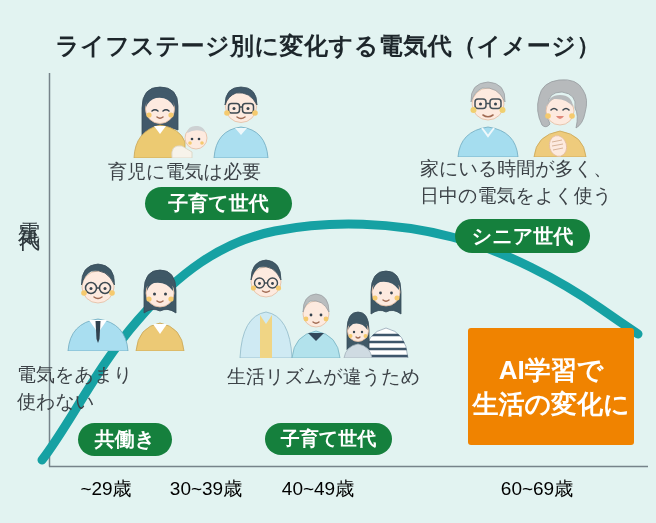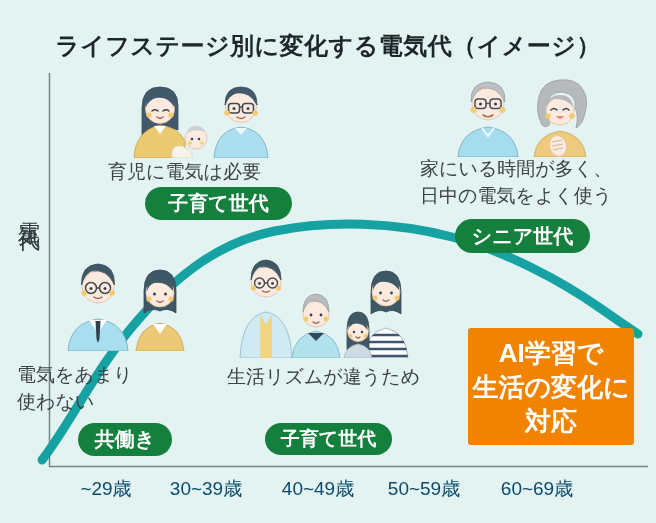--- a/index.html
+++ b/index.html
@@ -26,21 +26,21 @@
     background:#f08300;border-radius:3px;color:#fff;font-weight:700;
     font-size:26px;line-height:34px;text-align:center;
     display:flex;flex-direction:column;align-items:center;justify-content:center;margin-left:26px;
   }
   .y-label{
     position:absolute;z-index:3;left:14px;top:205px;writing-mode:vertical-rl;
     font-size:22px;color:#2e383d;letter-spacing:4px;
   }
   .x-label{
     position:absolute;z-index:3;top:476px;transform:translateX(-50%);
-    font-size:19px;color:#0c4a6e;white-space:nowrap;
+    font-size:19px;color:#000000;white-space:nowrap;
   }
   .cap-line{display:block;}
 </style>
 </head>
 <body>
 
 <div class="stage">
 
   <div class="title">ライフステージ別に変化する電気代（イメージ）</div>
 
@@ -48,21 +48,20 @@
     <line x1="49.5" y1="73" x2="49.5" y2="466.5" stroke="#76838a" stroke-width="1.5"></line>
     <line x1="49" y1="466.5" x2="648" y2="466.5" stroke="#76838a" stroke-width="1.5"></line>
     <path d="M42,460 C70,424 96,368 138,320 C178,274 220,242 275,231 C330,220 395,222 452,237 C505,251 560,280 600,308 C620,322 632,330 638,334" fill="none" stroke="#16a1a3" stroke-width="9" stroke-linecap="round"></path>
   </svg>
 
   <div class="y-label">電気代</div>
 
   <span class="x-label" style="left:106px">~29歳</span>
   <span class="x-label" style="left:206px">30~39歳</span>
   <span class="x-label" style="left:318px">40~49歳</span>
-  <span class="x-label" style="left:424px">50~59歳</span>
   <span class="x-label" style="left:537px">60~69歳</span>
 
   <svg class="illus" style="left:128px;top:80px" width="175" height="78" viewBox="0 0 175 78">
     <g>
       <path d="M14,56 L14,28 Q14,7 32,7 Q50,7 50,26 L50,50 Q42,46 38,54 Z" fill="#41596a" stroke="#374b59" stroke-width="0.8"></path>
       <circle cx="32" cy="29" r="14.5" fill="#fdeadf" stroke="#e3bb9f" stroke-width="0.8"></circle>
       <path d="M18,27 Q18,11 32,11 Q46,11 46,27 Q40,16 28,18 Q21,20 18,27 Z" fill="#41596a"></path>
       <path d="M24,31 Q27,28.5 30,31 M35,31 Q38,28.5 41,31" stroke="#36434e" stroke-width="1.5" fill="none" stroke-linecap="round"></path>
       <path d="M29,37 Q32,39.5 35,37" stroke="#a06a52" stroke-width="1.5" fill="none" stroke-linecap="round"></path>
       <circle cx="21" cy="35" r="2.6" fill="#f5ca6e"></circle>
@@ -227,16 +226,15 @@
   </div>
 
   <div class="badge" style="left:145px;top:187px;width:147px;height:33px;font-size:20px">子育て世代</div>
   <div class="badge" style="left:455px;top:219px;width:135px;height:34px;font-size:20px">シニア世代</div>
   <div class="badge" style="left:78px;top:423px;width:94px;height:33px;font-size:20px">共働き</div>
   <div class="badge" style="left:265px;top:423px;width:127px;height:32px;font-size:19px">子育て世代</div>
 
   <div class="callout">
     <span>AI学習で</span>
     <span>生活の変化に</span>
-    <span>対応</span>
   </div>
 
 </div>
 
 </body></html>

